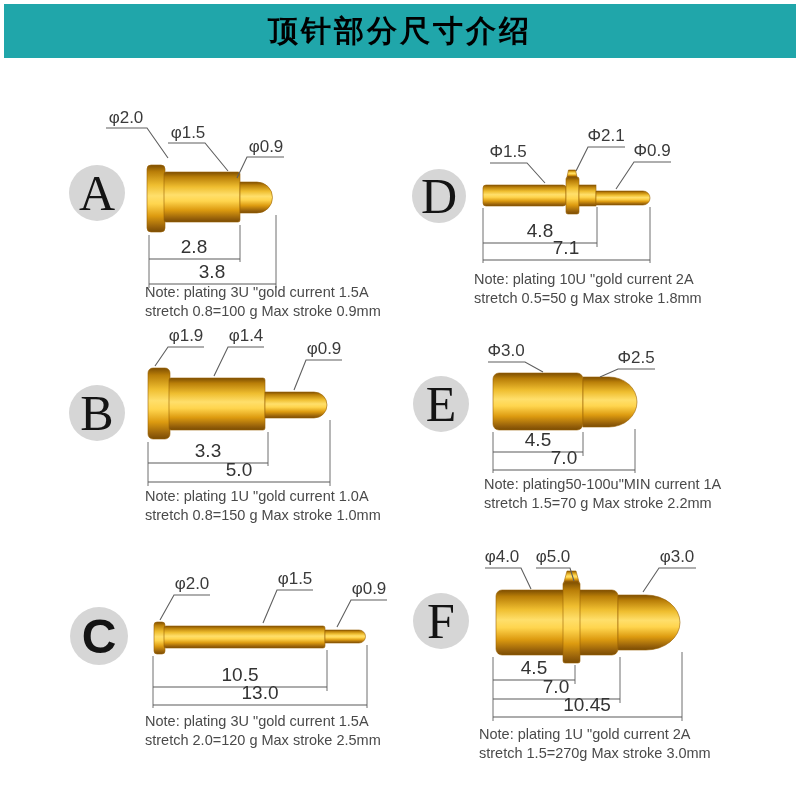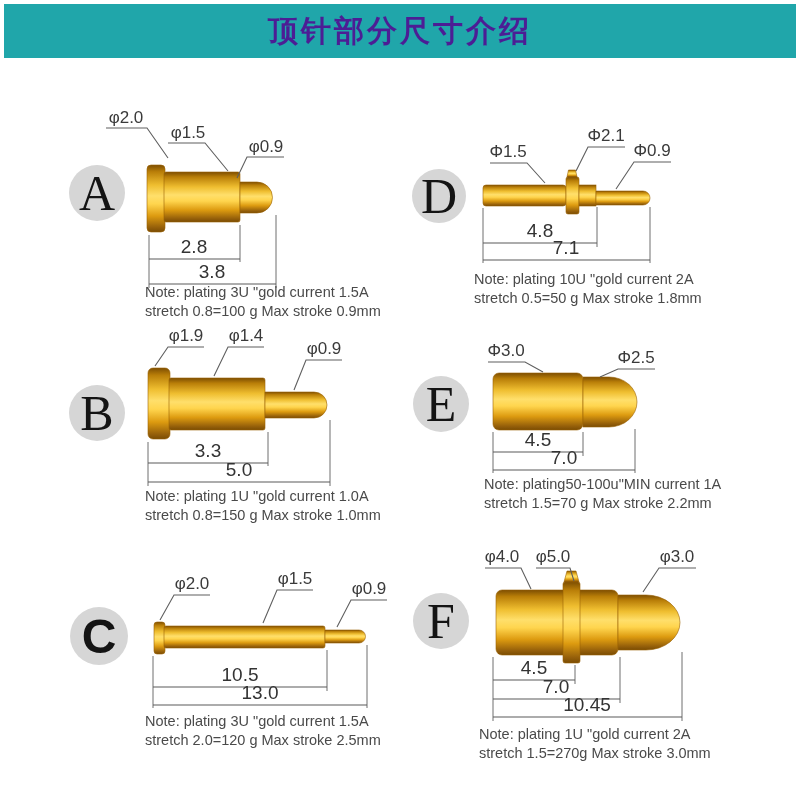--- a/index.html
+++ b/index.html
@@ -1,20 +1,20 @@
 <!DOCTYPE html>
 <html><head>
 <meta charset="utf-8">
 <style>
   html,body{margin:0;padding:0;background:#ffffff;width:800px;height:800px;
     font-family:"Liberation Sans",sans-serif;}
   .page{position:relative;width:800px;height:800px;background:#ffffff;overflow:hidden;}
   .header{position:absolute;left:4px;top:4px;width:792px;height:54px;
     background:#20a6aa;display:flex;align-items:center;justify-content:center;}
-  .header-title{color:#4c1d95;font-size:30px;font-weight:bold;letter-spacing:3px;
+  .header-title{color:#000000;font-size:30px;font-weight:bold;letter-spacing:3px;
     font-family:"DejaVu Sans","Liberation Sans",sans-serif;}
   svg{position:absolute;left:0;top:0;}
   .letter-circle{fill:#d6d6d6;}
   .letter{font-family:"Liberation Serif","DejaVu Serif",serif;font-size:50px;fill:#141414;text-anchor:middle;}
   .letter-sans{font-family:"Liberation Sans","DejaVu Sans",sans-serif;font-weight:bold;font-size:48px;fill:#141414;text-anchor:middle;}
   .gold{stroke:#9a6204;stroke-width:0.6;}
   .lead{fill:none;stroke:#5f5f5f;stroke-width:1.1;}
   .ext{stroke:#6f6f6f;stroke-width:1;}
   .dimline{stroke:#5a5a5a;stroke-width:1.1;}
   .dia-label{font-size:17px;fill:#3a3a3a;text-anchor:middle;}

